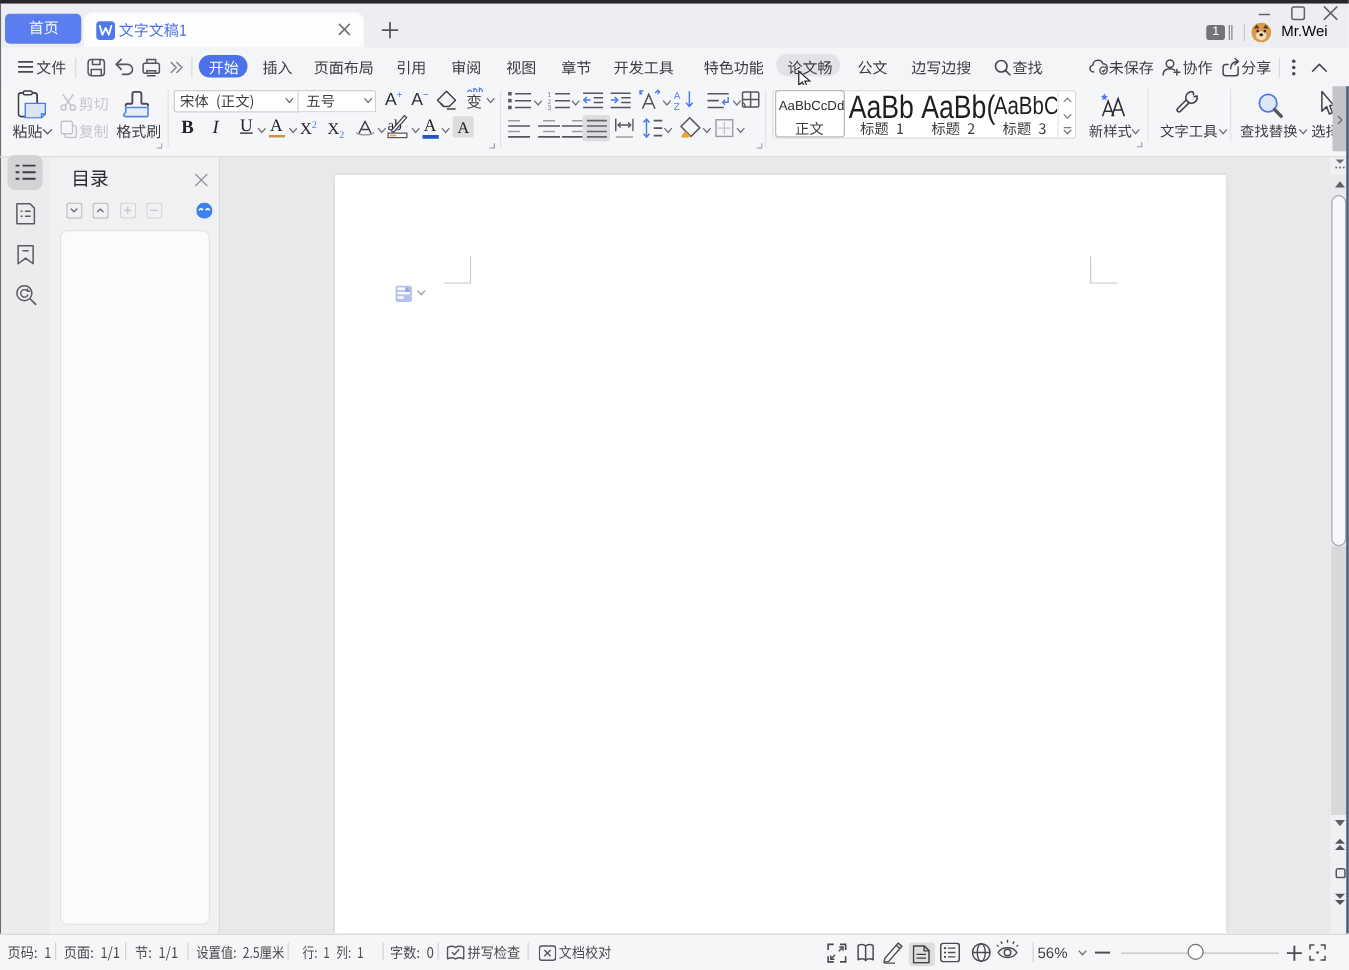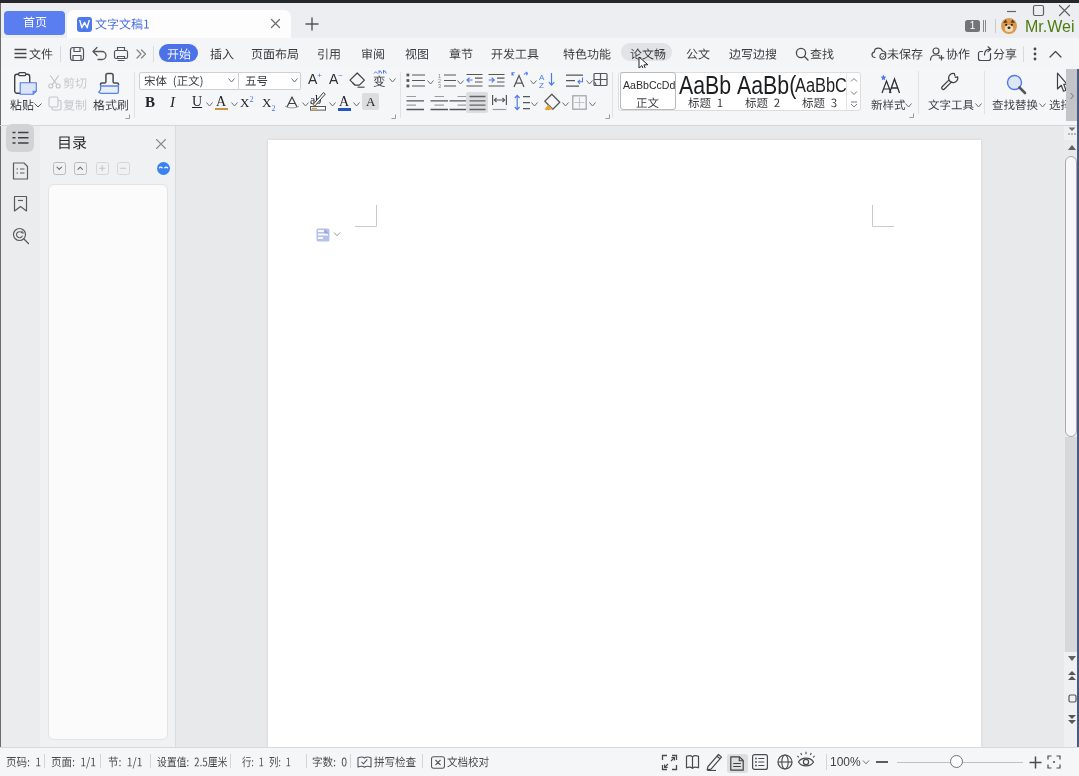--- a/index.html
+++ b/index.html
@@ -44,21 +44,21 @@
 <div style="position:absolute;left:995px;top:19px;width:1px;height:14px;background:#c9cacd"></div>
 <svg class="ic" style="left:1001px;top:18px" width="16" height="16" viewBox="0 0 16 16">
 <circle cx="8" cy="8" r="8" fill="#d99a50"></circle>
 <path d="M2 5 L4.5 1.5 L6.5 4.5 Z" fill="#5a3a1a"></path>
       <path d="M14 5 L11.5 1.5 L9.5 4.5 Z" fill="#5a3a1a"></path>
 <ellipse cx="8" cy="10.5" rx="4.2" ry="3.6" fill="#f0ddba"></ellipse>
 <circle cx="5.2" cy="6.8" r="1.1" fill="#3a2410"></circle>
       <circle cx="10.8" cy="6.8" r="1.1" fill="#3a2410"></circle>
 <ellipse cx="8" cy="9.8" rx="1.5" ry="1.2" fill="#3a2410"></ellipse>
     </svg>
-<div class="abs" style="left:1025px;top:18px;font-size:16px;color:#4d7c0f;font-family:'Liberation Sans'">Mr.Wei</div>
+<div class="abs" style="left:1025px;top:18px;font-size:12px;color:#000000;font-family:'Liberation Sans'">Mr.Wei</div>
 <div class="abs" style="left:1px;top:38px;width:1078px;height:30px;background:#f4f5f7"></div>
 <svg class="ic" style="left:14px;top:48px" width="13" height="11" viewBox="0 0 13 11">
       <path d="M0.5 1.5 H12.5 M0.5 5.5 H12.5 M0.5 9.5 H12.5" stroke="#47484b" stroke-width="1.3"></path>
     </svg>
 <svg style="position:absolute;left:29px;top:48px;" width="25" height="13" viewBox="0 0 25 13">
       <path d="M5.1 0.7C5.4 1.3 5.8 2.1 6 2.6L7 2.2C6.8 1.8 6.4 1 6 0.4ZM0.6 2.6V3.5H2.5C3.2 5.3 4.1 6.9 5.4 8.2C4 9.3 2.4 10.1 0.4 10.6C0.6 10.9 0.9 11.3 1 11.5C3 10.8 4.7 10 6 8.8C7.4 10 9 10.9 11 11.4C11.1 11.2 11.4 10.8 11.6 10.6C9.7 10.1 8.1 9.3 6.7 8.1C7.9 6.9 8.9 5.4 9.6 3.5H11.4V2.6ZM6 7.5C4.9 6.4 4 5 3.4 3.5H8.5C7.9 5.1 7.1 6.4 6 7.5Z M15.8 6.5V7.3H19.2V11.5H20.1V7.3H23.4V6.5H20.1V3.8H22.9V2.9H20.1V0.6H19.2V2.9H17.6C17.8 2.4 17.9 1.8 18 1.3L17.2 1.1C16.9 2.7 16.4 4.2 15.7 5.2C15.9 5.3 16.3 5.5 16.5 5.7C16.8 5.1 17.1 4.5 17.4 3.8H19.2V6.5ZM15.2 0.5C14.6 2.3 13.5 4.1 12.4 5.3C12.5 5.5 12.8 6 12.9 6.2C13.3 5.8 13.6 5.3 14 4.8V11.5H14.9V3.4C15.3 2.6 15.7 1.7 16.1 0.8Z" fill="#3c3d40"></path>
     </svg>
 <div style="position:absolute;left:60px;top:46px;width:1px;height:16px;background:#d9dadc"></div>
 <svg class="ic" style="left:69px;top:46px" width="16" height="16" viewBox="0 0 16 16">
 <rect x="1.5" y="1.5" width="13" height="13" rx="2.5" stroke="#55565a" stroke-width="1.2" fill="none"></rect>
@@ -621,21 +621,21 @@
 <circle cx="8" cy="8" r="7" stroke="#4a4b4e" stroke-width="1.2" fill="none"></circle>
 <ellipse cx="8" cy="8" rx="3.2" ry="7" stroke="#4a4b4e" stroke-width="1.1" fill="none"></ellipse>
 <path d="M1 8 H15" stroke="#4a4b4e" stroke-width="1.1"></path>
     </svg>
 <svg class="ic" style="left:797px;top:751px" width="18" height="18" viewBox="0 0 18 18">
 <path d="M1.5 11 C4.5 5.8 13.5 5.8 16.5 11 C13.5 16.2 4.5 16.2 1.5 11 Z" stroke="#4a4b4e" stroke-width="1.2" fill="none"></path>
 <circle cx="9" cy="11" r="2.6" stroke="#4a4b4e" stroke-width="1.2" fill="none"></circle>
 <path d="M9 3.2 V0.8 M4.7 4.1 L3.7 2.1 M13.3 4.1 L14.3 2.1 M1.8 6.3 L0.4 4.9 M16.2 6.3 L17.6 4.9" stroke="#4a4b4e" stroke-width="1.1"></path>
     </svg>
 <div style="position:absolute;left:826px;top:754px;width:1px;height:16px;background:#d4d5d7"></div>
-<div class="abs" style="left:830px;top:755px;font-size:12px;color:#414245;font-family:'Liberation Sans'">100%</div>
+<div class="abs" style="left:830px;top:755px;font-size:12px;color:#414245;font-family:'Liberation Sans'">56%</div>
 <svg class="ic" style="left:862px;top:760px" width="8" height="5" viewBox="0 0 8 5">
       <path d="M1 0.5 L4 3.8 L7 0.5" stroke="#6d6e72" stroke-width="1" fill="none"></path>
     </svg>
 <svg class="ic" style="left:876px;top:761px" width="12" height="2" viewBox="0 0 12 2">
       <path d="M0 1 H12" stroke="#4a4b4e" stroke-width="1.8"></path>
     </svg>
 <div class="abs" style="left:897px;top:761.5px;width:126px;height:1px;background:#bfc0c2"></div>
 <div class="abs" style="left:950px;top:755px;width:13px;height:13px;background:#fdfdfd;border:1px solid #717275;border-radius:50%"></div>
 <svg class="ic" style="left:1029px;top:756px" width="13" height="13" viewBox="0 0 13 13">
       <path d="M6.5 0.5 V12.5 M0.5 6.5 H12.5" stroke="#4a4b4e" stroke-width="1.5"></path>

